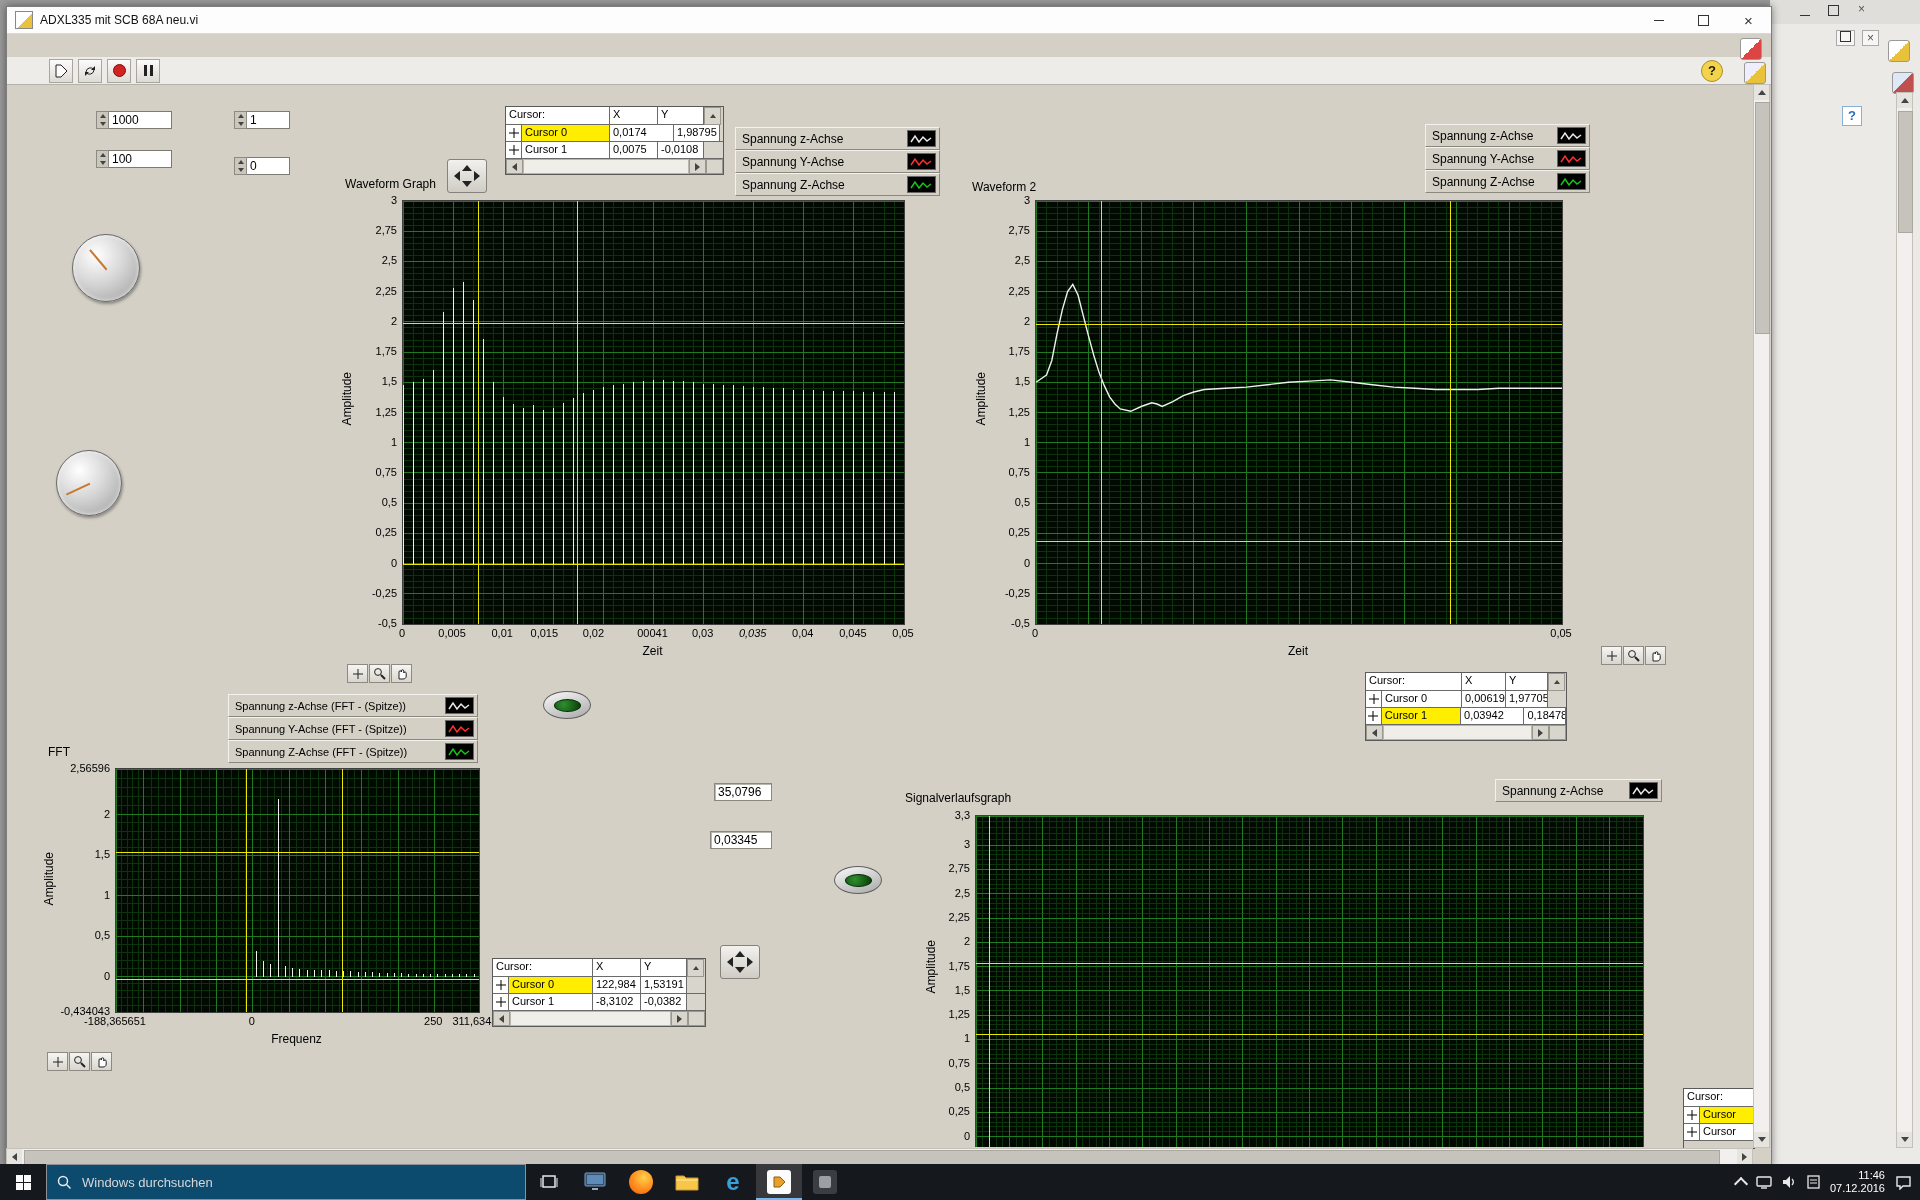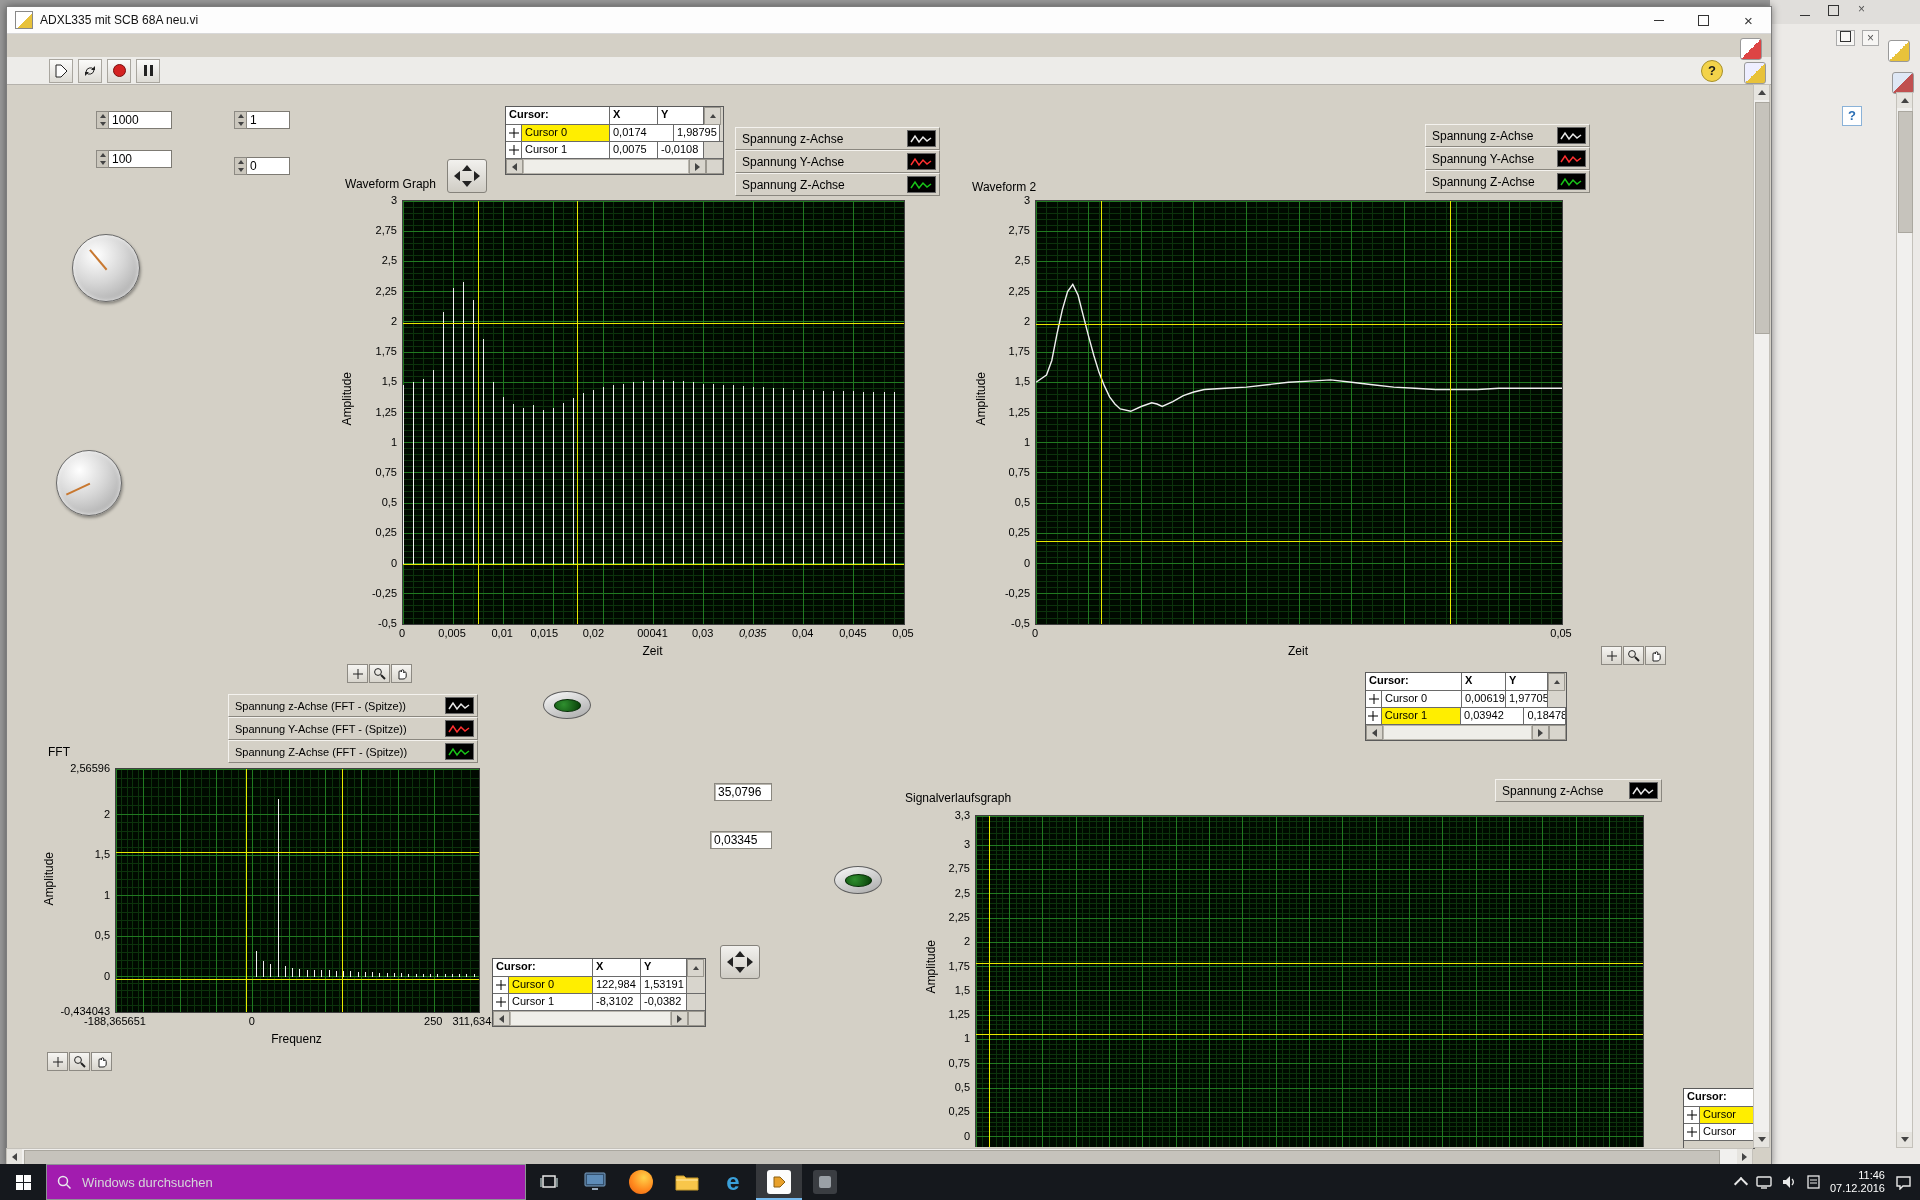--- a/index.html
+++ b/index.html
@@ -70,21 +70,21 @@
 
   
   .legend{position:absolute;z-index:5;}
   .legend-row{height:21px;display:flex;align-items:center;justify-content:space-between;padding:0 3px 0 6px;border:1px solid;border-color:#f4f2ee #8a877f #8a877f #f4f2ee;background:#d4d0c6;font-size:12px;color:#000;white-space:nowrap;}
   .legend-row.small{font-size:11px;}
   .legend-icon{width:27px;height:15px;background:#000;border:1px solid #666;display:flex;align-items:center;justify-content:center;flex:none;margin-left:5px;}
 
   
   .cpanel{position:absolute;background:#d4d0c6;border:1px solid #5a5a5a;font-size:11px;z-index:5;overflow:hidden;}
   .cp-row{display:flex;height:17px;}
-  .cp-head{height:18px;font-weight:bold;}
+  .cp-head{height:18px;font-weight:normal;}
   .cp-c{background:#fff;border-right:1px solid #6a6a6a;border-bottom:1px solid #6a6a6a;padding:1px 2px 0 3px;box-sizing:border-box;overflow:hidden;white-space:nowrap;}
   .cp-ic{width:16px;display:flex;align-items:center;justify-content:center;padding:0;}
   .cp-btn{width:17px;background:#d8d5cd;border:1px solid #9a978f;box-sizing:border-box;display:flex;align-items:center;justify-content:center;flex:none;}
   .cp-fill{flex:1;background:#d8d5cd;border-bottom:1px solid #6a6a6a;}
   .cp-scroll{display:flex;height:15px;background:#e4e2dc;}
   .cp-track{flex:1;background:#efeee9;border:1px solid #b9b6ae;box-sizing:border-box;}
   .sel{background:#ffee00 !important;}
 
   
   .palette{position:absolute;display:flex;gap:1px;z-index:5;}
@@ -92,21 +92,21 @@
   .diamond{position:absolute;width:38px;height:32px;background:linear-gradient(#f2f1ee,#cfccc4);border:1px solid #85827b;border-radius:3px;display:flex;align-items:center;justify-content:center;z-index:5;}
 
   
   .trig{position:absolute;width:46px;height:26px;border-radius:50%;background:linear-gradient(160deg,#fafafa,#a8a8a8);border:1px solid #5f5f5f;z-index:5;}
   .trig-led{position:absolute;left:10px;top:7px;width:25px;height:11px;border-radius:50%;background:radial-gradient(circle at 35% 40%,#2f8f2f,#063c06);border:1px solid #032903;}
 
   
   #taskbar{position:absolute;left:0;top:1164px;width:1920px;height:36px;background:#15181d;display:flex;align-items:stretch;z-index:10;color:#fff;}
   .tb-item{width:46px;display:flex;align-items:center;justify-content:center;flex:none;}
   .tb-item.active{background:rgba(255,255,255,.14);box-shadow:inset 0 -2px 0 #76b9ed;}
-  #search-wrap{width:480px;display:flex;align-items:center;background:#a21caf;border:1px solid #8e9296;box-sizing:border-box;padding-left:10px;gap:8px;flex:none;}
+  #search-wrap{width:480px;display:flex;align-items:center;background:#0c4a6e;border:1px solid #8e9296;box-sizing:border-box;padding-left:10px;gap:8px;flex:none;}
   #search-wrap input{flex:1;background:transparent;border:none;outline:none;font-size:13px;color:#e8eaed;font-family:"Liberation Sans",sans-serif;}
   #search-wrap input::placeholder{color:#d5d7d9;}
   .winlogo{display:grid;grid-template-columns:7px 7px;grid-gap:1px;}
   .winlogo i{display:block;width:7px;height:7px;background:#fdfdfd;}
   .ff-ball{width:24px;height:24px;border-radius:50%;background:radial-gradient(circle at 62% 32%,#ffd24a,#ff8a1e 55%,#e85d10);}
   .edge-e{font-size:24px;font-weight:bold;color:#3aa0da;line-height:24px;}
   .lv-ic{width:24px;height:24px;background:#fdfdfd;border-radius:3px;display:flex;align-items:center;justify-content:center;}
   .grey-ic{width:24px;height:24px;background:#3a3d42;border-radius:3px;display:flex;align-items:center;justify-content:center;}
   .grey-ic i{display:block;width:12px;height:12px;background:#9aa0a6;border-radius:2px;}
   #tray{margin-left:auto;display:flex;align-items:center;gap:10px;padding-right:8px;}

